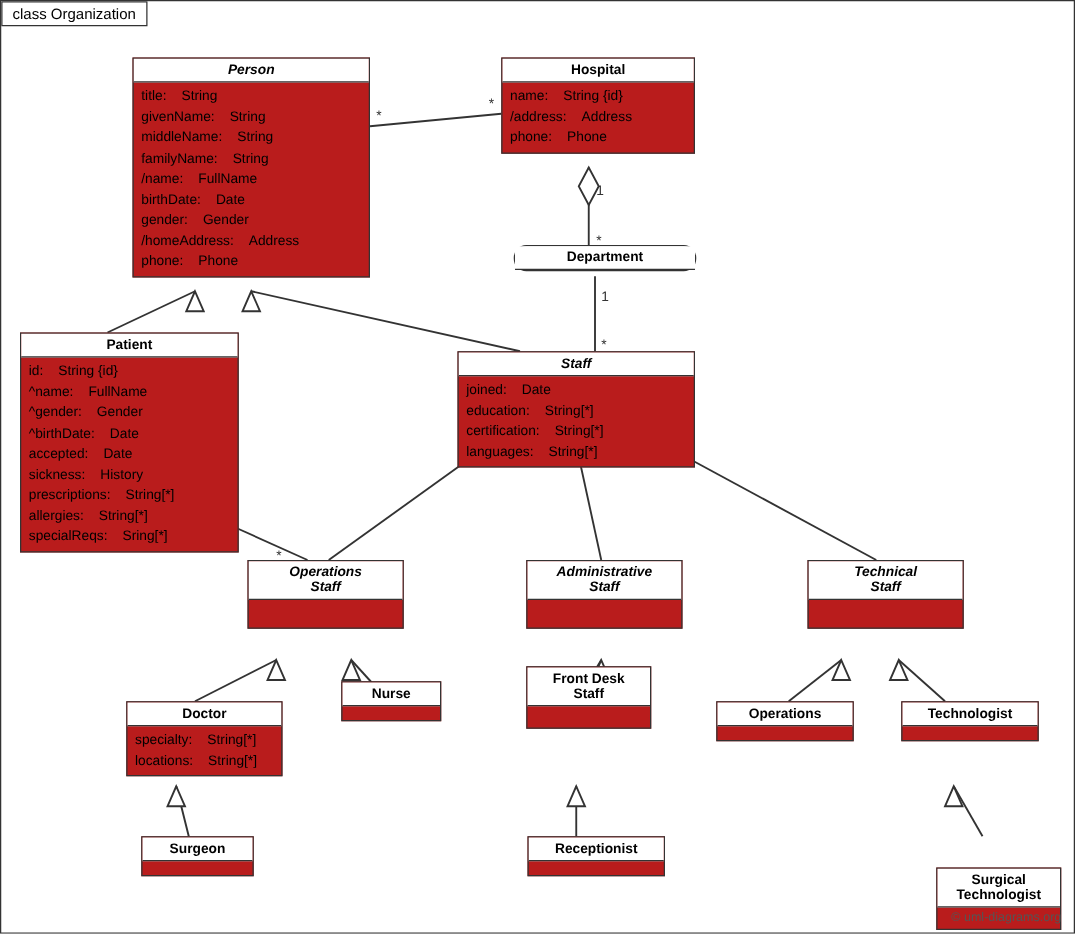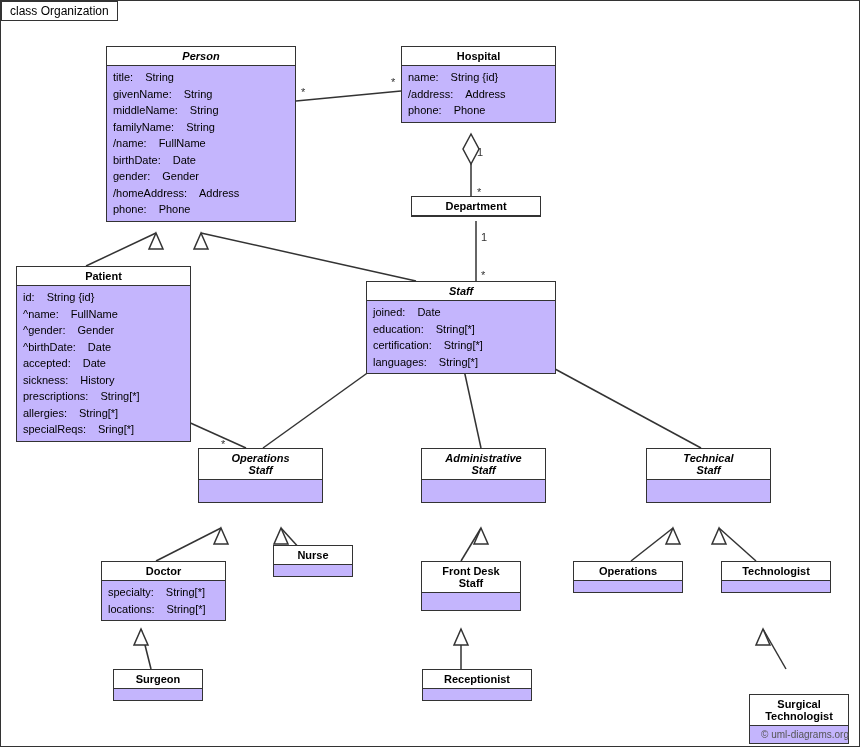--- a/index.html
+++ b/index.html
@@ -24,21 +24,21 @@
       border: 1.5px solid #333;
       padding: 2px 8px;
       background: #fff;
       font-size: 12px;
       font-weight: normal;
     }
     
     .uml-class {
       position: absolute;
       border: 1.5px solid #333;
-      background: #c4b5fd;
+      background: #b91c1c;
       text-align: center;
     }
     .uml-class .class-name {
       border-bottom: 1.5px solid #333;
       padding: 3px 6px;
       font-weight: bold;
       font-style: italic;
       background: #fff;
       text-align: center;
     }
@@ -195,21 +195,21 @@
           <span class="attr-name">/address:</span>
           <span class="attr-type">Address</span>
         </div>
       <div class="attr-row">
           <span class="attr-name">phone:</span>
           <span class="attr-type">Phone</span>
         </div>
     </div>
   </div>
 
-  <div class="uml-class" style="left:410px; top:195px; width:130px;">
+  <div class="uml-class" style="left:410px; top:195px; width:146px;border-radius:10px;">
     <div class="class-name not-italic">Department</div>
   </div>
 
   <div class="uml-class" style="left:365px; top:280px; width:190px;">
     <div class="class-name">Staff</div>
     <div class="class-attrs">
       <div class="attr-row">
           <span class="attr-name">joined:</span>
           <span class="attr-type">Date</span>
         </div>
@@ -296,21 +296,21 @@
           <span class="attr-name">locations:</span>
           <span class="attr-type">String[*]</span>
         </div>
     </div>
   </div>
 
   <div class="uml-class" style="left:272px; top:544px; width:80px; min-height:32px;">
     <div class="class-name not-italic">Nurse</div>
   </div>
 
-  <div class="uml-class" style="left:420px; top:560px; width:100px; min-height:50px;">
+  <div class="uml-class" style="left:420px; top:532px; width:100px; min-height:50px;">
     <div class="class-name not-italic" style="white-space:pre-line;">Front Desk
 Staff</div>
   </div>
 
   <div class="uml-class" style="left:572px; top:560px; width:110px; min-height:32px;">
     <div class="class-name not-italic">Operations</div>
   </div>
 
   <div class="uml-class" style="left:720px; top:560px; width:110px; min-height:32px;">
     <div class="class-name not-italic">Technologist</div>

